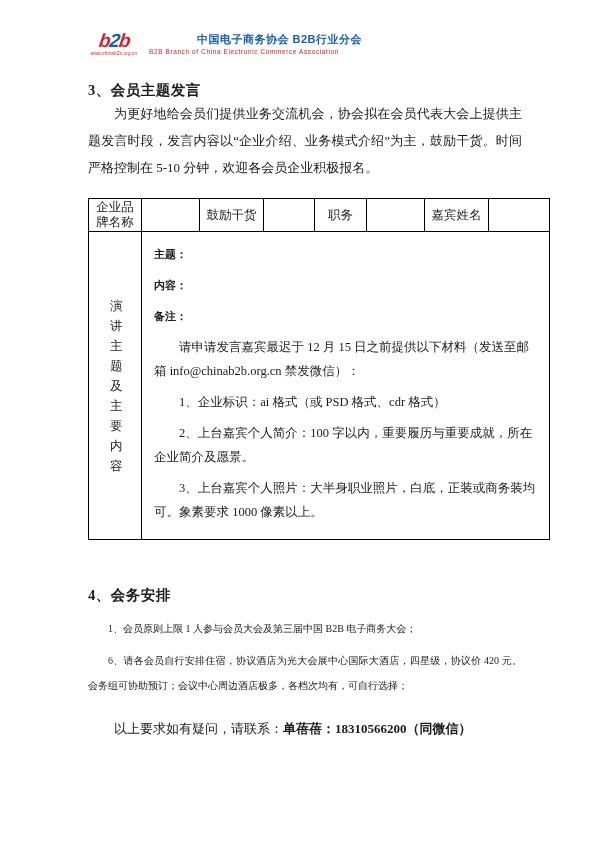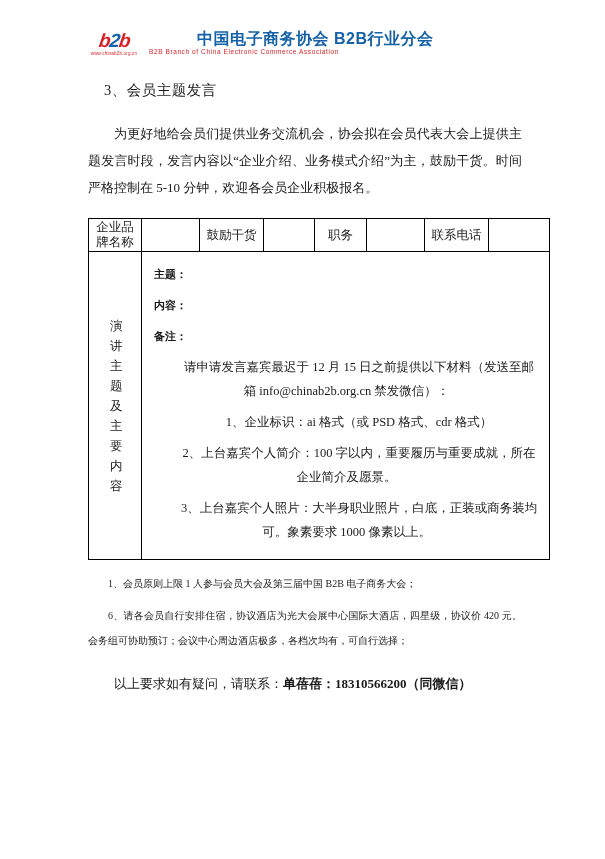--- a/index.html
+++ b/index.html
@@ -50,44 +50,43 @@
     font-family: "Liberation Sans", sans-serif;
     font-size: 4.5px;
     color: #d92027;
     letter-spacing: 0.2px;
     white-space: nowrap;
   }
   .org-text { display: flex; flex-direction: column; }
   .org-cn {
     font-family: "Liberation Sans", "DejaVu Sans", sans-serif;
     font-weight: bold;
-    font-size: 16px;
+    font-size: 11px;
     line-height: 16px;
     color: #1562a8;
     letter-spacing: 0.5px;
     padding-left: 48px;
   }
   .org-en {
     font-family: "Liberation Sans", sans-serif;
     font-size: 6.5px;
     line-height: 9px;
     color: #d92027;
     letter-spacing: 0.6px;
   }
 
   
   .sec-heading {
     margin-top: 19px;
     font-size: 14.5px;
-    font-weight: normal;
+    font-weight: bold;
     letter-spacing: 0.5px;
-    margin-left: 16px;
   }
   .body-para {
-    margin-top: 20px;
+    margin-top: 0;
     width: 434px;
     font-size: 13px;
     line-height: 27px;
     text-align: justify;
     text-indent: 2em;
   }
 
   
   table.sign-table {
     margin-top: 17px;
@@ -118,21 +117,21 @@
     height: 283px;
     padding: 10px 10px 8px 12px;
   }
   .content-cell p {
     font-size: 12.5px;
     line-height: 24px;
     margin-bottom: 7px;
     text-align: left;
   }
   .content-cell p.lbl { font-weight: bold; font-size: 11px; }
-  .content-cell p.indent { text-indent: 2em; text-align: center; }
+  .content-cell p.indent { text-indent: 2em; }
 
   
   .sec4-heading { margin-top: 46px; }
   .sec4-item {
     margin-top: 7px;
     width: 434px;
     font-size: 10px;
     line-height: 25px;
     text-align: justify;
     text-indent: 2em;
@@ -179,36 +178,37 @@
           <col style="width:61px">
       </colgroup>
       <tbody>
           <tr class="hdr-row">
         <td>企业品牌名称</td>
         <td></td>
         <td>鼓励干货</td>
         <td></td>
         <td>职务</td>
         <td></td>
-        <td>联系电话</td>
+        <td>嘉宾姓名</td>
         <td></td>
       </tr>
       <tr>
         <td class="row-label-cell">演讲主题及主要内容</td>
         <td class="content-cell" colspan="7">
           <p class="lbl">主题：</p>
           <p class="lbl">内容：</p>
           <p class="lbl">备注：</p>
           <p class="indent">请申请发言嘉宾最迟于 12 月 15 日之前提供以下材料（发送至邮箱 info@chinab2b.org.cn 禁发微信）：</p>
           <p class="indent">1、企业标识：ai 格式（或 PSD 格式、cdr 格式）</p>
           <p class="indent">2、上台嘉宾个人简介：100 字以内，重要履历与重要成就，所在企业简介及愿景。</p>
           <p class="indent">3、上台嘉宾个人照片：大半身职业照片，白底，正装或商务装均可。象素要求 1000 像素以上。</p>
         </td>
       </tr>
     </tbody>
       </table>
 
+    <div class="sec-heading sec4-heading">4、会务安排</div>
     <div class="sec4-item first">1、会员原则上限 1 人参与会员大会及第三届中国 B2B 电子商务大会；</div>
     <div class="sec4-item">6、请各会员自行安排住宿，协议酒店为光大会展中心国际大酒店，四星级，协议价 420 元。会务组可协助预订；会议中心周边酒店极多，各档次均有，可自行选择；</div>
     <div class="contact-line"><span>以上要求如有疑问，请联系：</span><span class="bold">单蓓蓓：18310566200（同微信）</span></div>
 
   </div>
 </div>
 
 </body></html>

